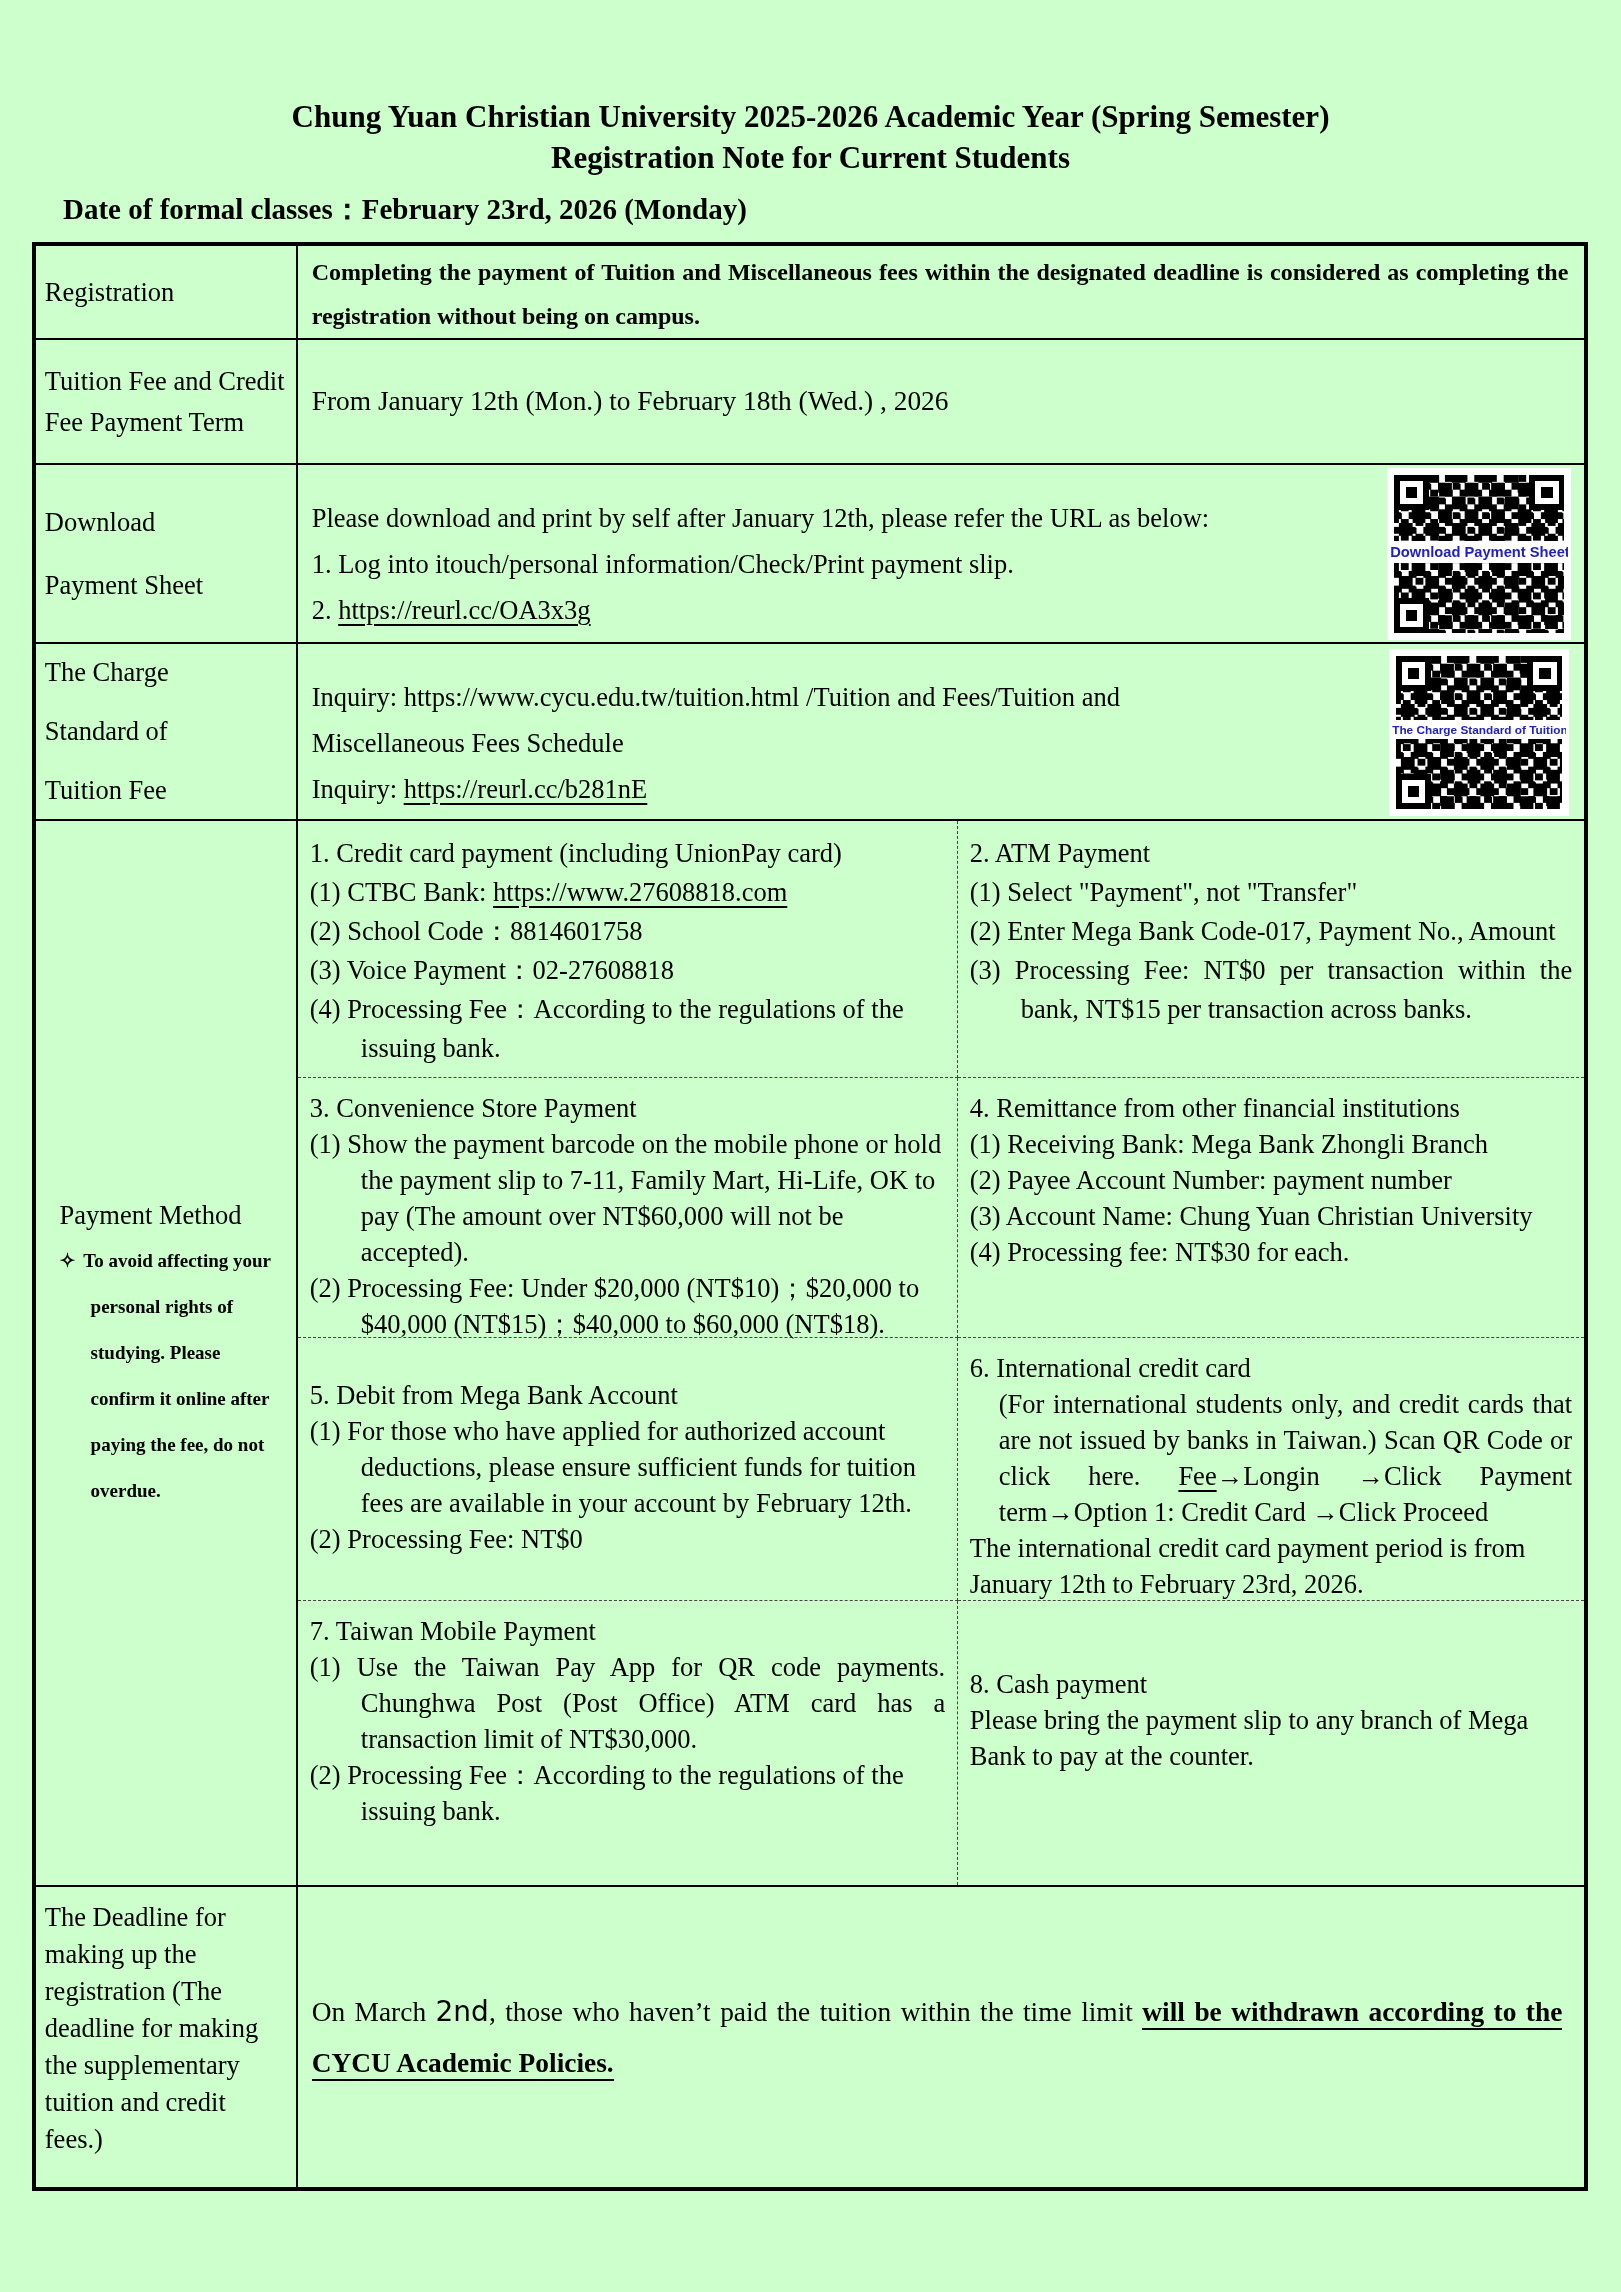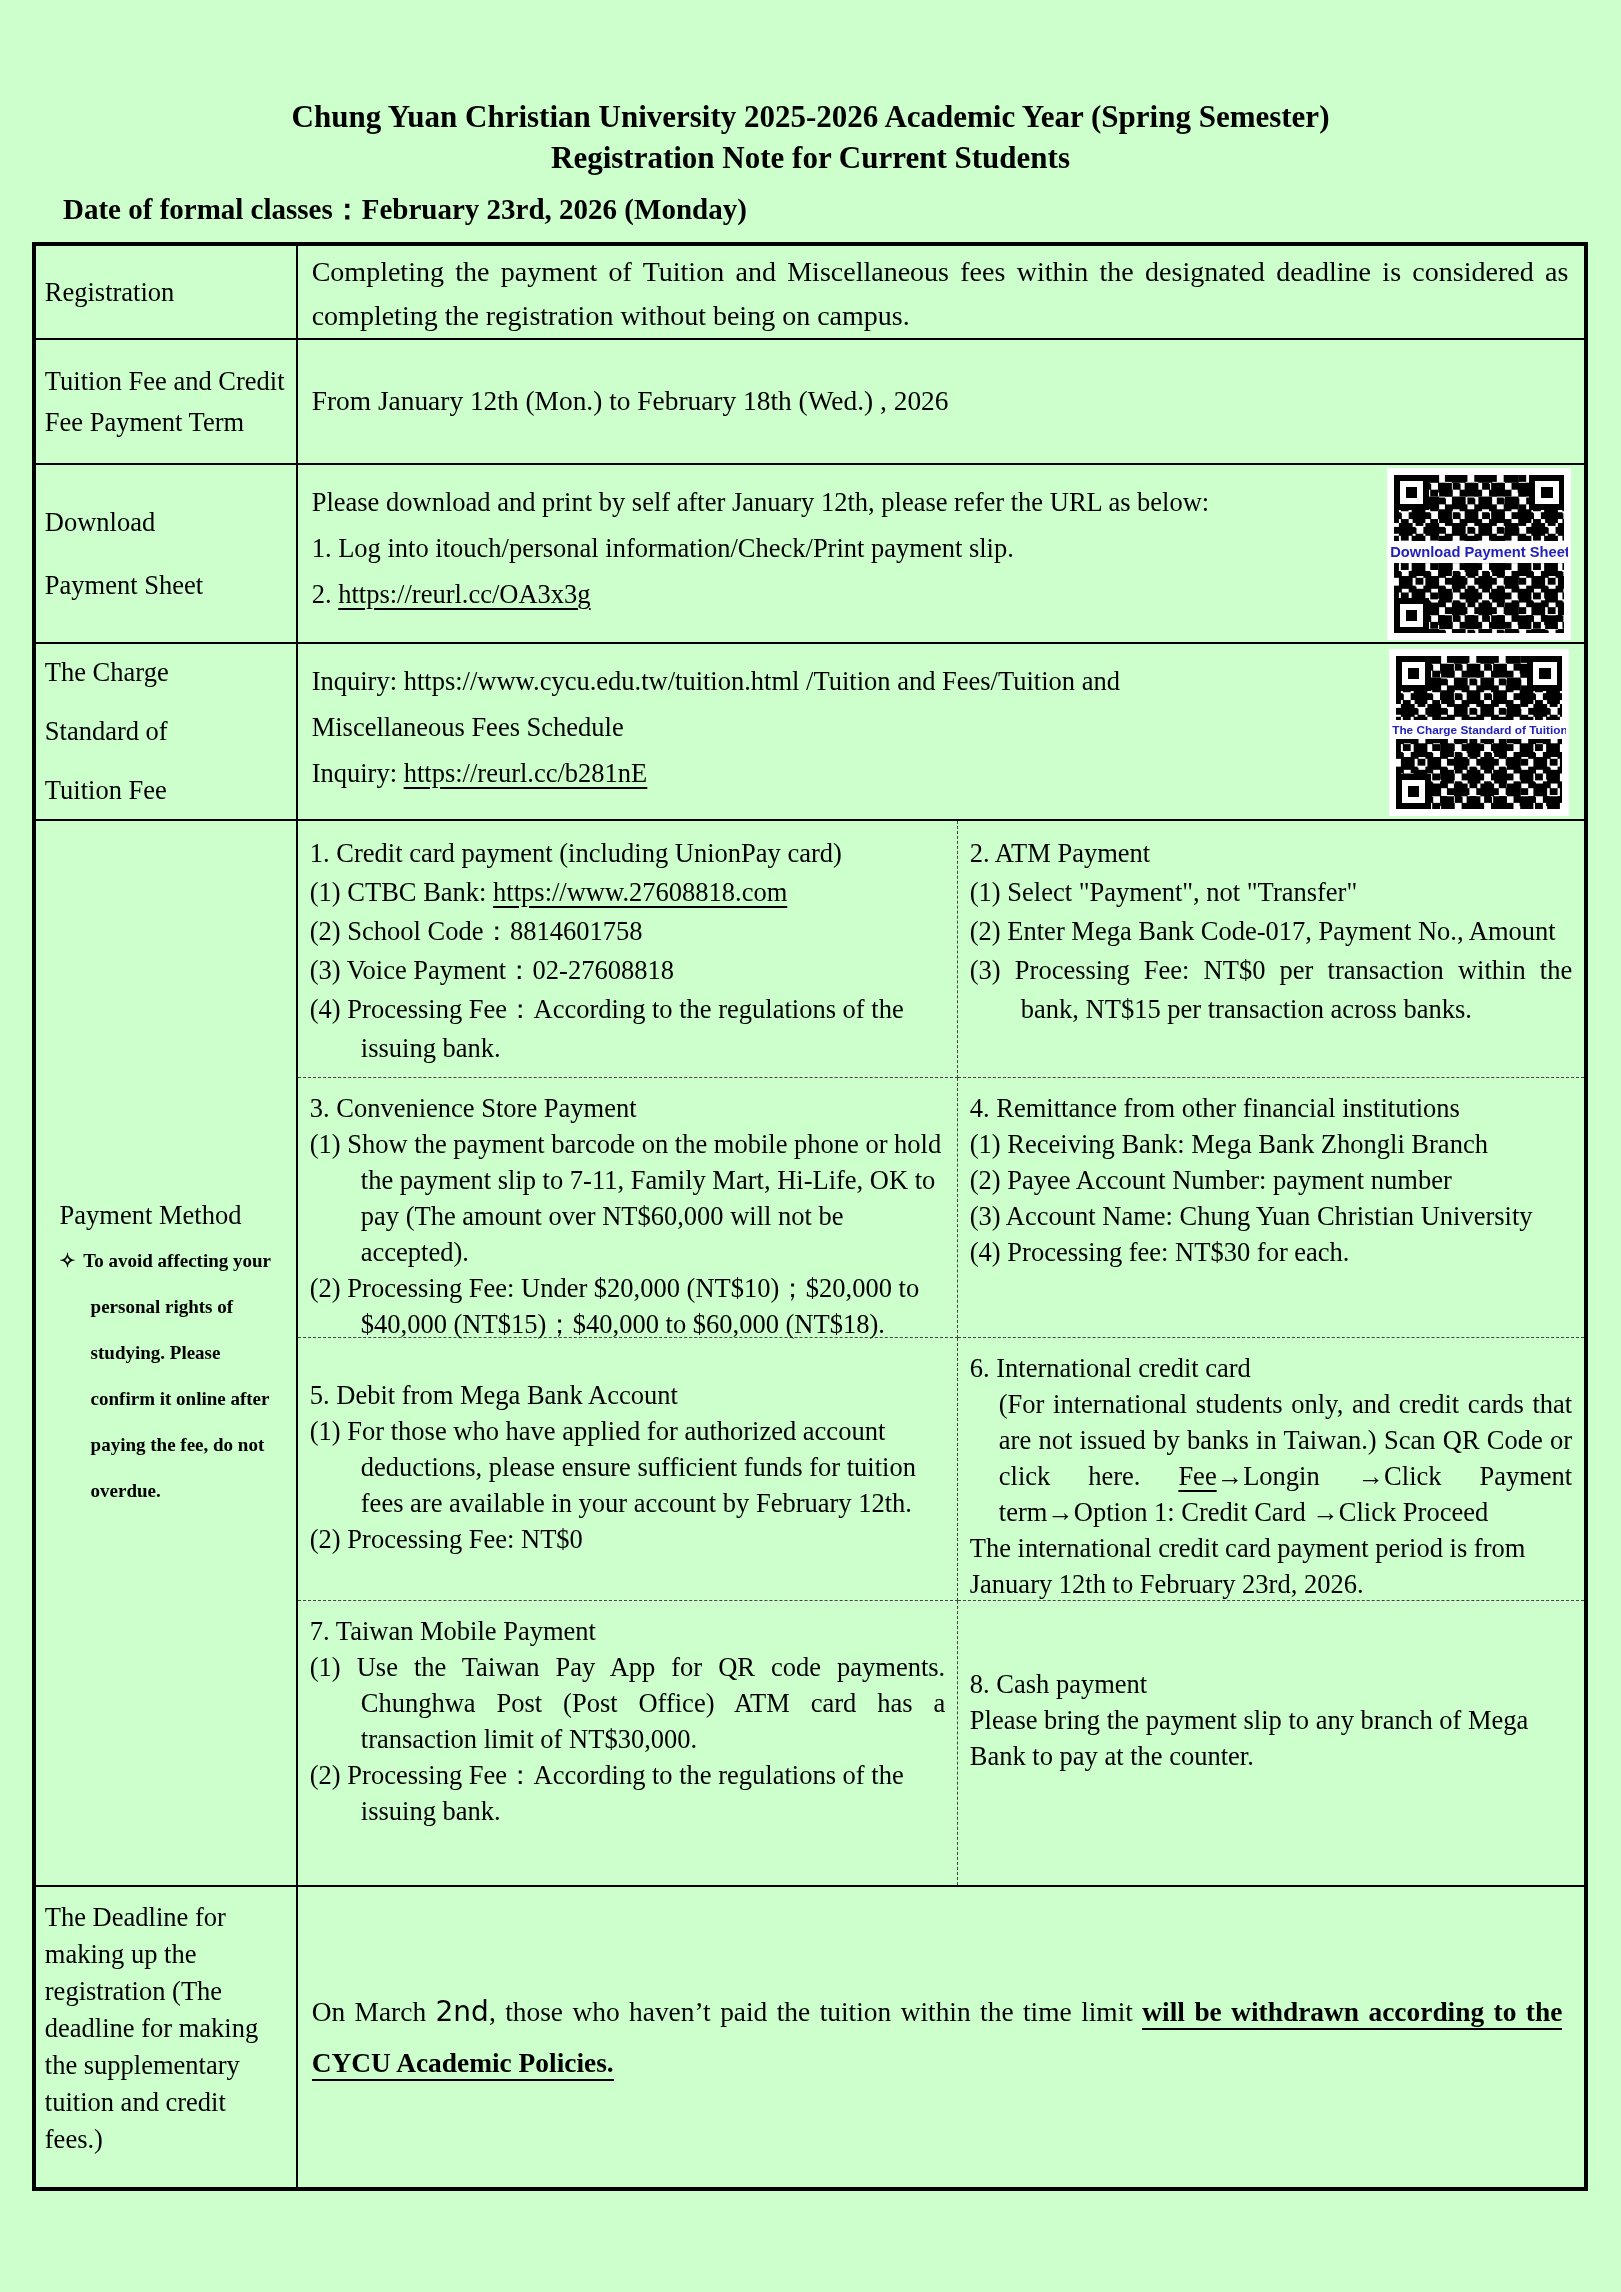--- a/index.html
+++ b/index.html
@@ -42,26 +42,26 @@
   .r6 { height:300px; }
 
   .bold { font-weight:normal; }
   .lbl-r2 .lbl-text { line-height:41px; }
   .lbl-r3 .lbl-text { line-height:63px; width:172px; }
   .lbl-r4 .lbl-text { line-height:59px; width:176px; }
   .lbl-r6 { align-items:flex-start; padding-top:11.8px; }
   .lbl-r6 .lbl-text { line-height:37px; width:227px; }
 
   .c-reg {
-    font-weight:normal; font-size:28px; line-height:44px;
+    font-weight:bold; font-size:24px; line-height:44px;
     padding:3.9px 15.7px 0 13.7px; text-align:justify;border-radius:29px;
   }
   .c-center { display:flex; align-items:center; height:100%; }
   .c-term { font-size:27.4px; padding-left:13.7px; }
-  .c-lines { font-size:26.5px; line-height:46px; padding:13.7px 230px 0 13.7px; }
+  .c-lines { font-size:26.5px; line-height:46px; padding:13.7px 230px 0 13.7px;margin-top:16px; }
   .ul { text-decoration:underline; text-underline-offset:4.9px; text-decoration-thickness:2px; }
 
   
   .qr { position:absolute; background:#fff; box-sizing:border-box; z-index:2; }
   .qr1 { top:2.9px; right:12.7px; width:184px; height:172px; }
   .qr2 { top:4.9px; right:14.7px; width:180px; height:167px; }
   .qr-noise {
     position:absolute; inset:6.9px;
     background-image:
       repeating-conic-gradient(#000 0% 25%, rgba(0,0,0,0) 25% 50%),

